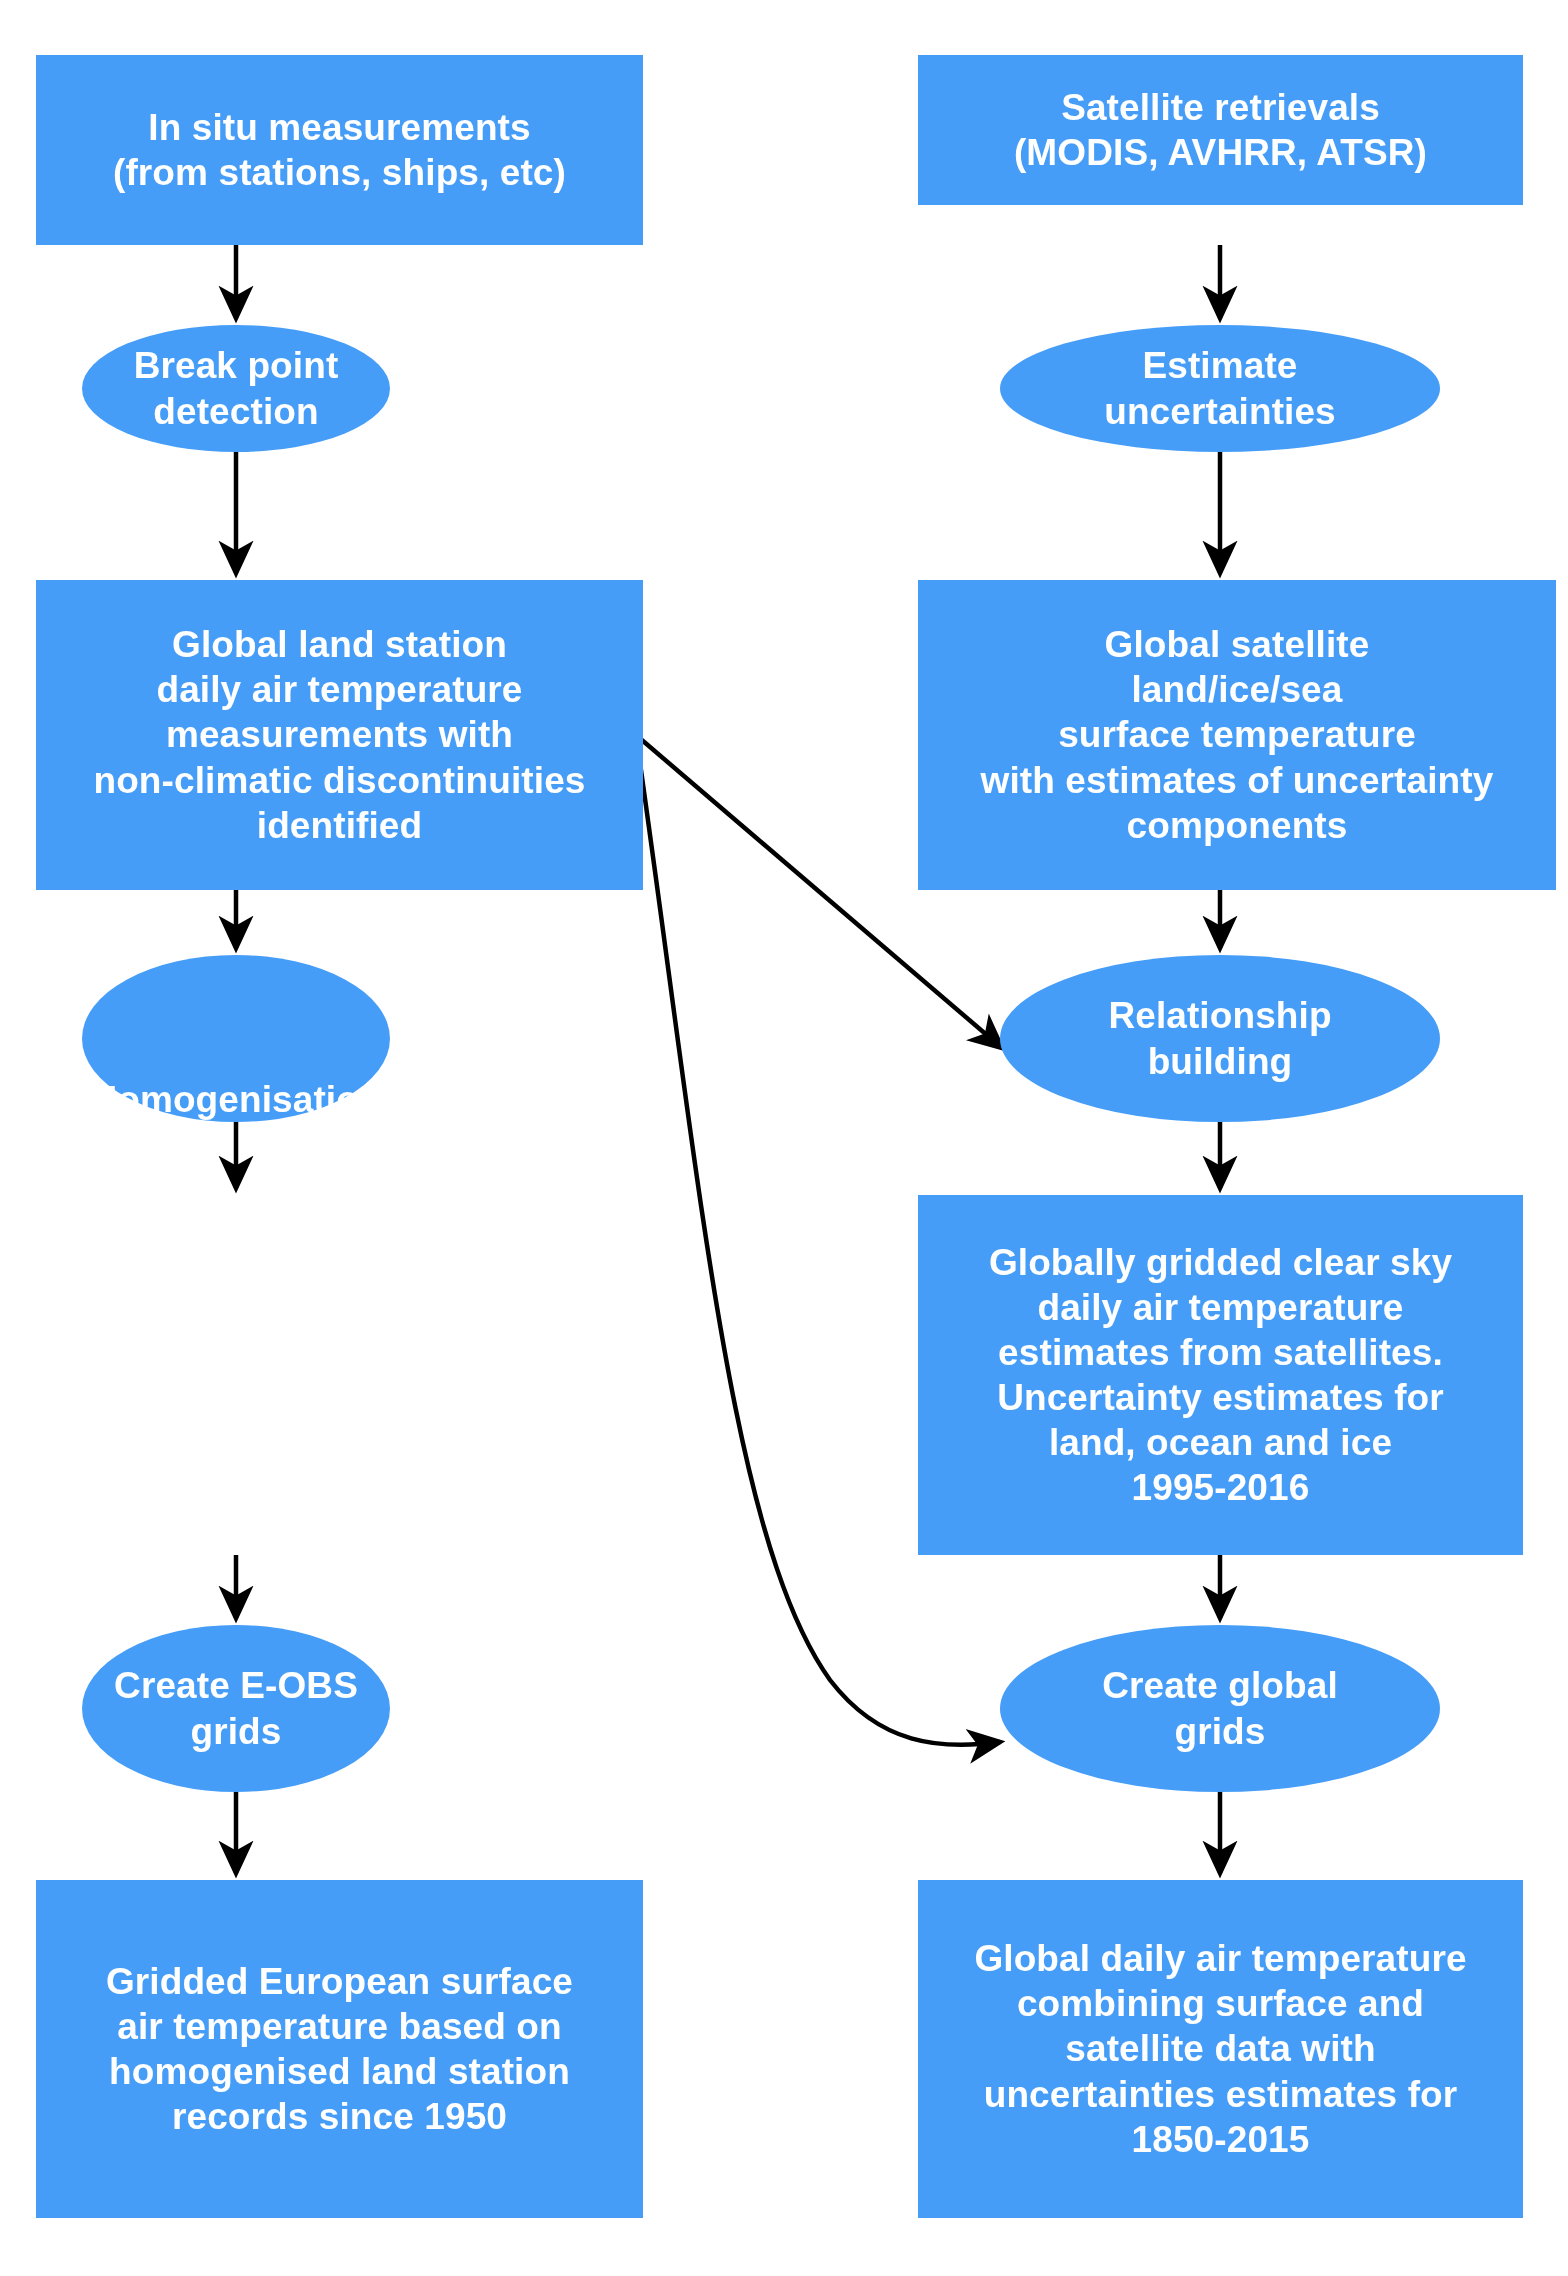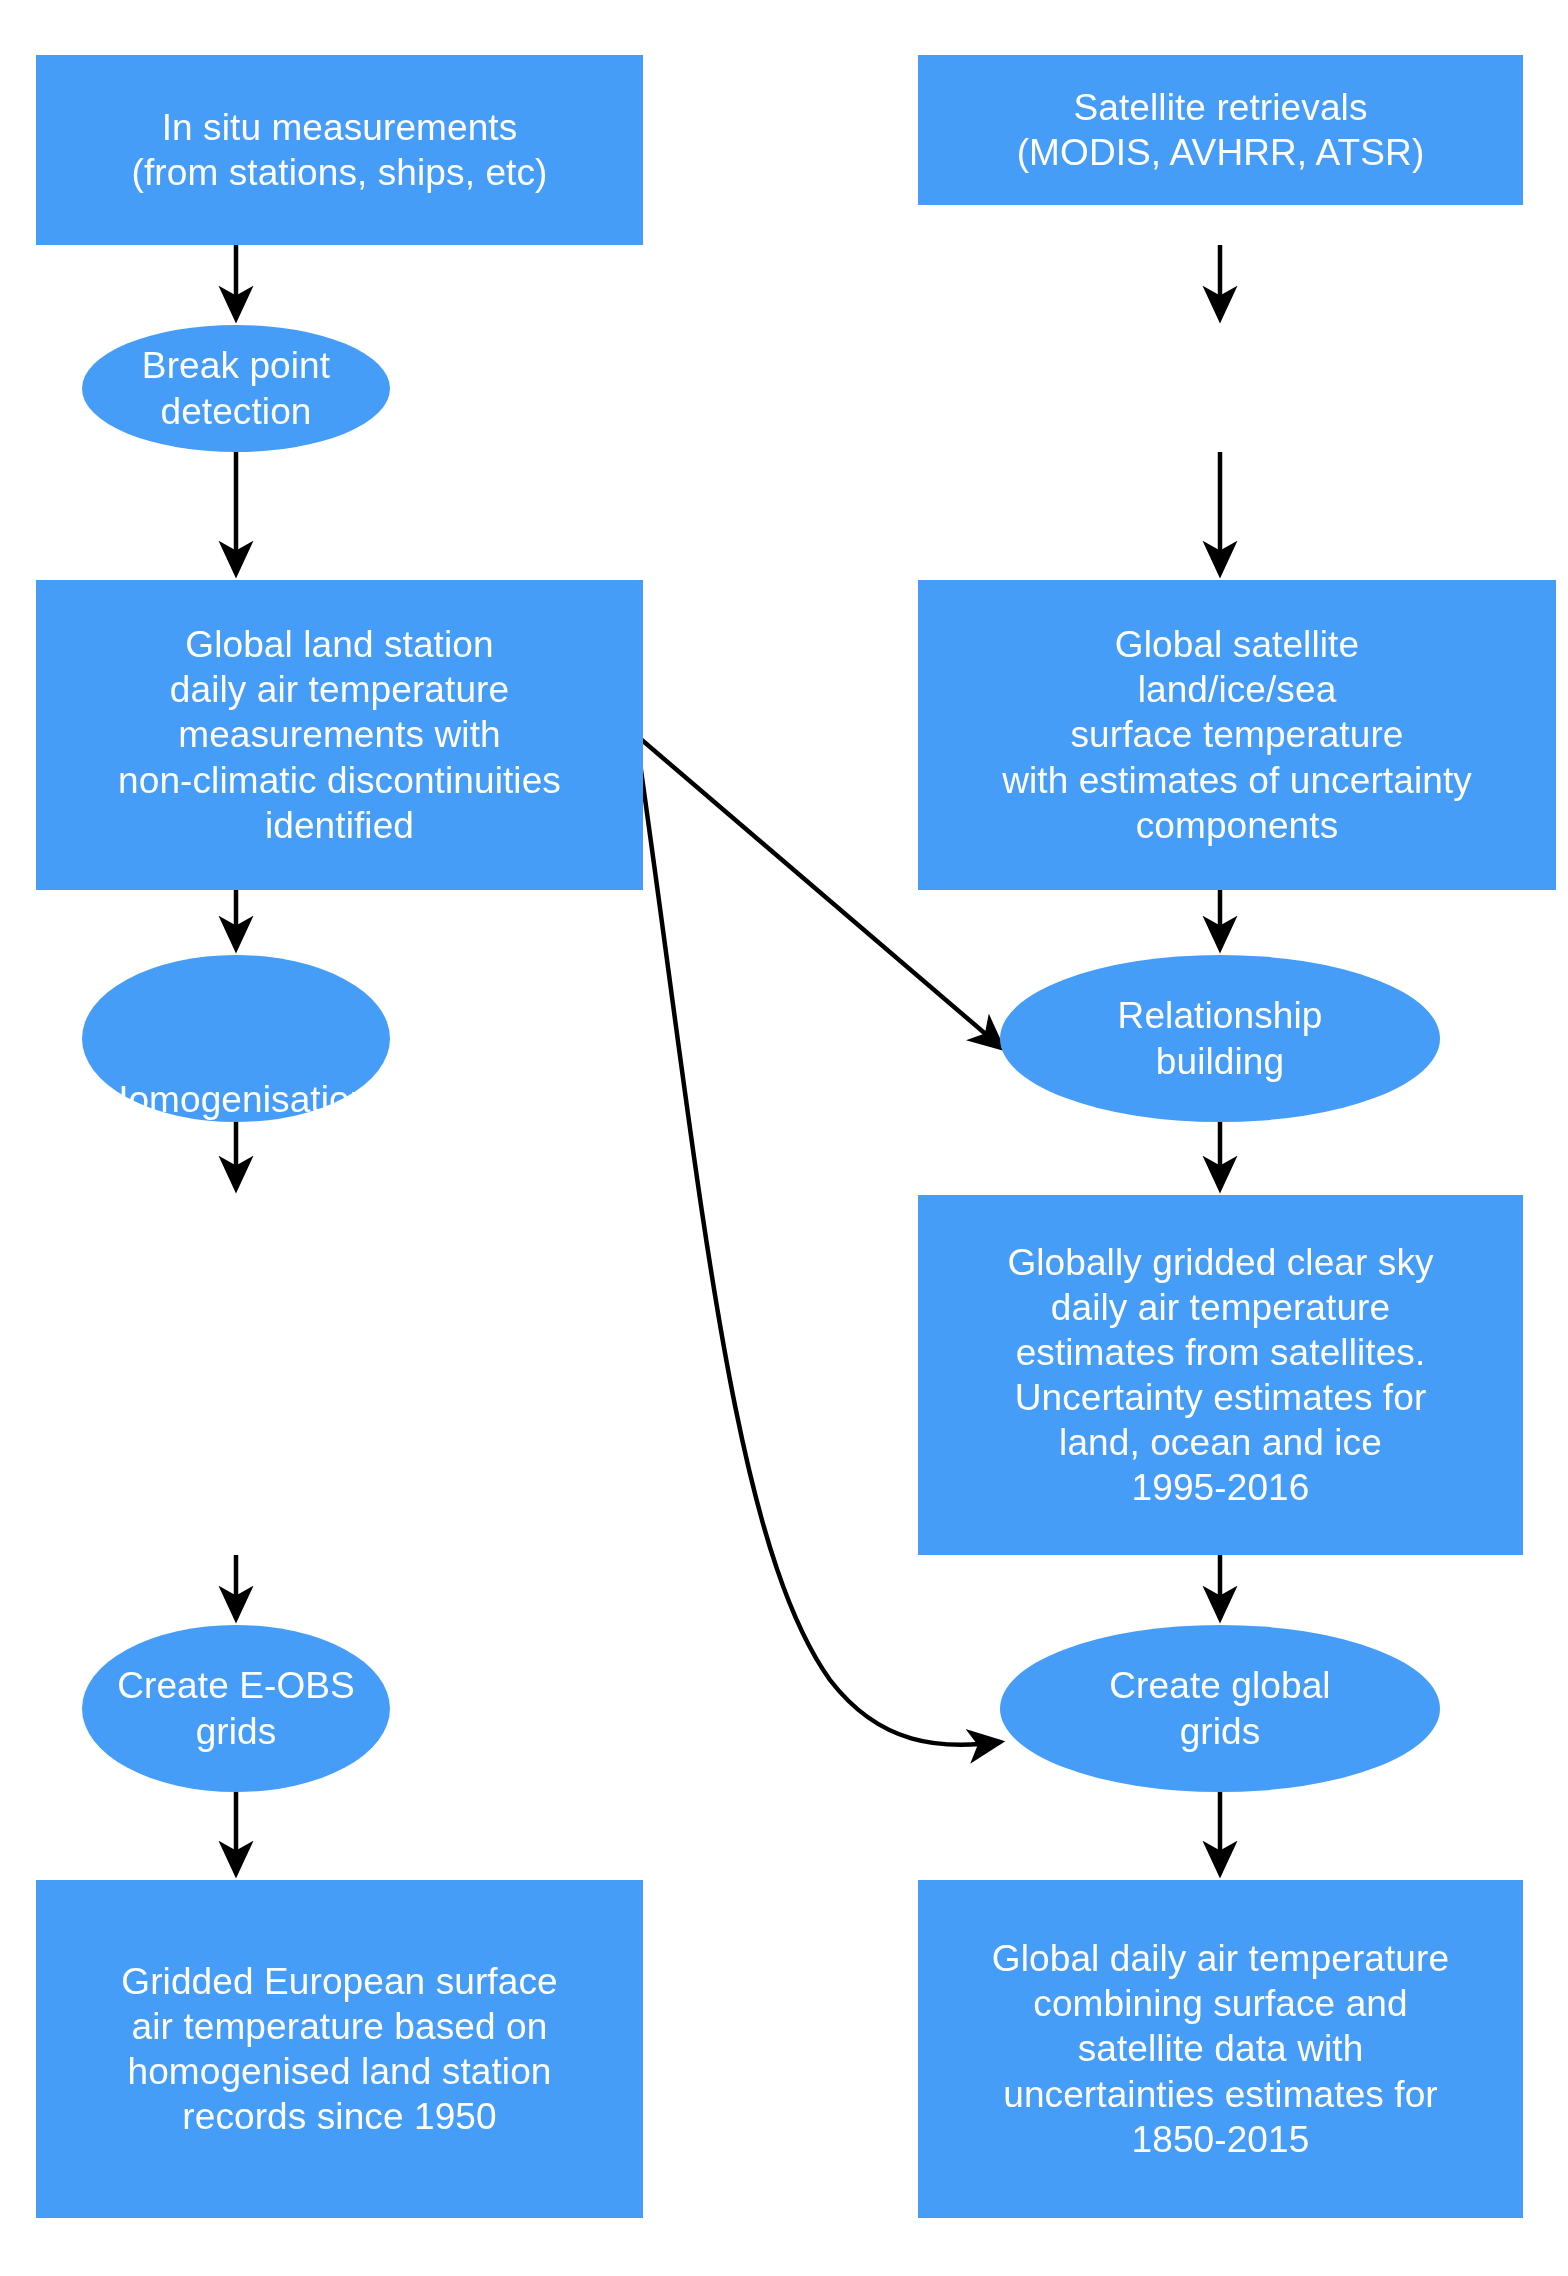--- a/index.html
+++ b/index.html
@@ -26,21 +26,21 @@
     align-items: center;
     justify-content: center;
     text-align: center;
     color: #ffffff;
     background: #459df8;
     box-sizing: border-box;
   }
   .node .label {
     font-size: 37px;
     line-height: 1.22;
-    font-weight: 400;
+    font-weight: 700;
     letter-spacing: 0.1px;
     white-space: pre-line;
     padding: 0 10px;
   }
   .rect {
     border-radius: 0;
   }
   .ellipse {
     border-radius: 50%;
   }
@@ -117,20 +117,24 @@
 air temperature based on
 homogenised land station
 records since 1950</span>
   </div>
 
   <div class="node rect" style="left: 918px; top: 55px; width: 605px; height: 150px; background: rgb(69, 157, 248); color: rgb(255, 255, 255);">
     <span class="label">Satellite retrievals
 (MODIS, AVHRR, ATSR)</span>
   </div>
 
+  <div class="node ellipse" style="left: 1000px; top: 325px; width: 440px; height: 127px; background: rgb(69, 157, 248); color: rgb(255, 255, 255);">
+    <span class="label">Estimate
+uncertainties</span>
+  </div>
 
   <div class="node rect" style="left: 918px; top: 580px; width: 638px; height: 310px; background: rgb(69, 157, 248); color: rgb(255, 255, 255);">
     <span class="label">Global satellite
 land/ice/sea
 surface temperature
 with estimates of uncertainty
 components</span>
   </div>
 
   <div class="node ellipse" style="left: 1000px; top: 955px; width: 440px; height: 167px; background: rgb(69, 157, 248); color: rgb(255, 255, 255);">

